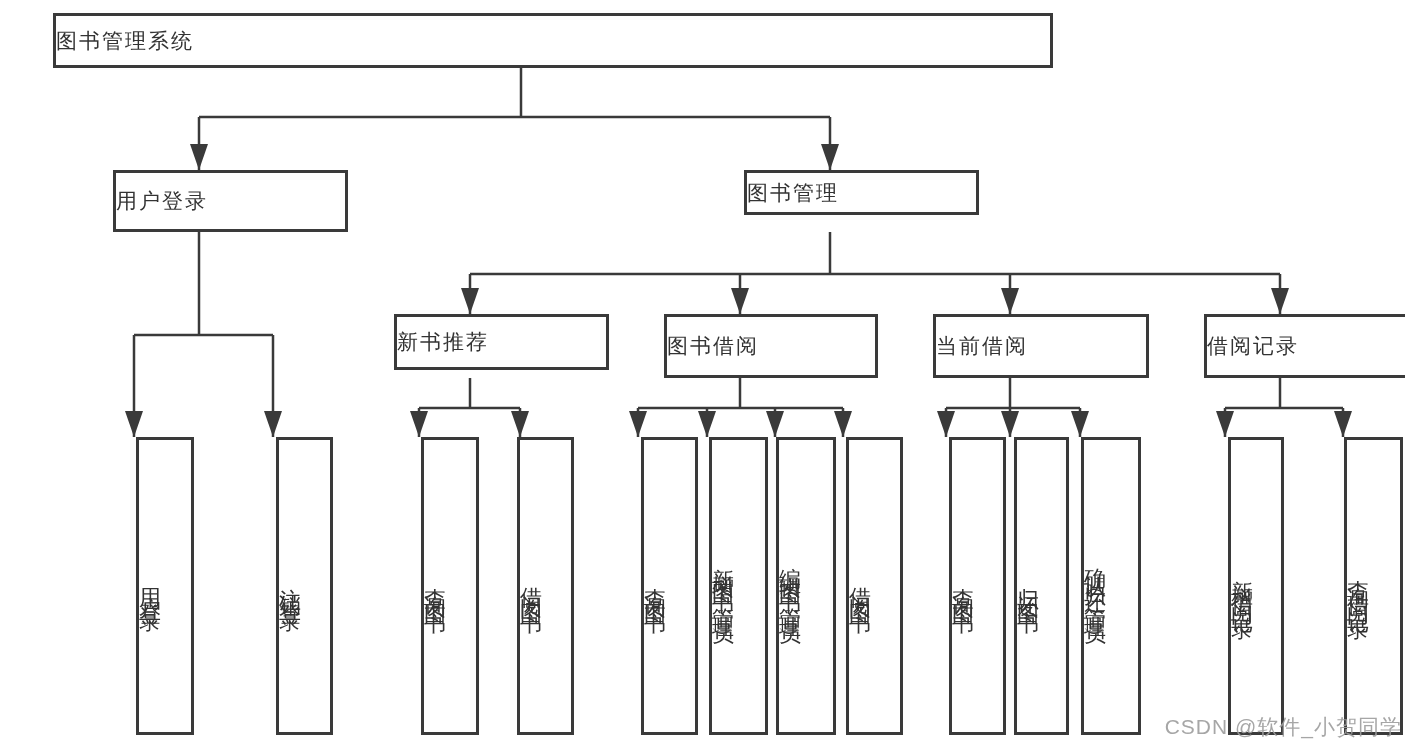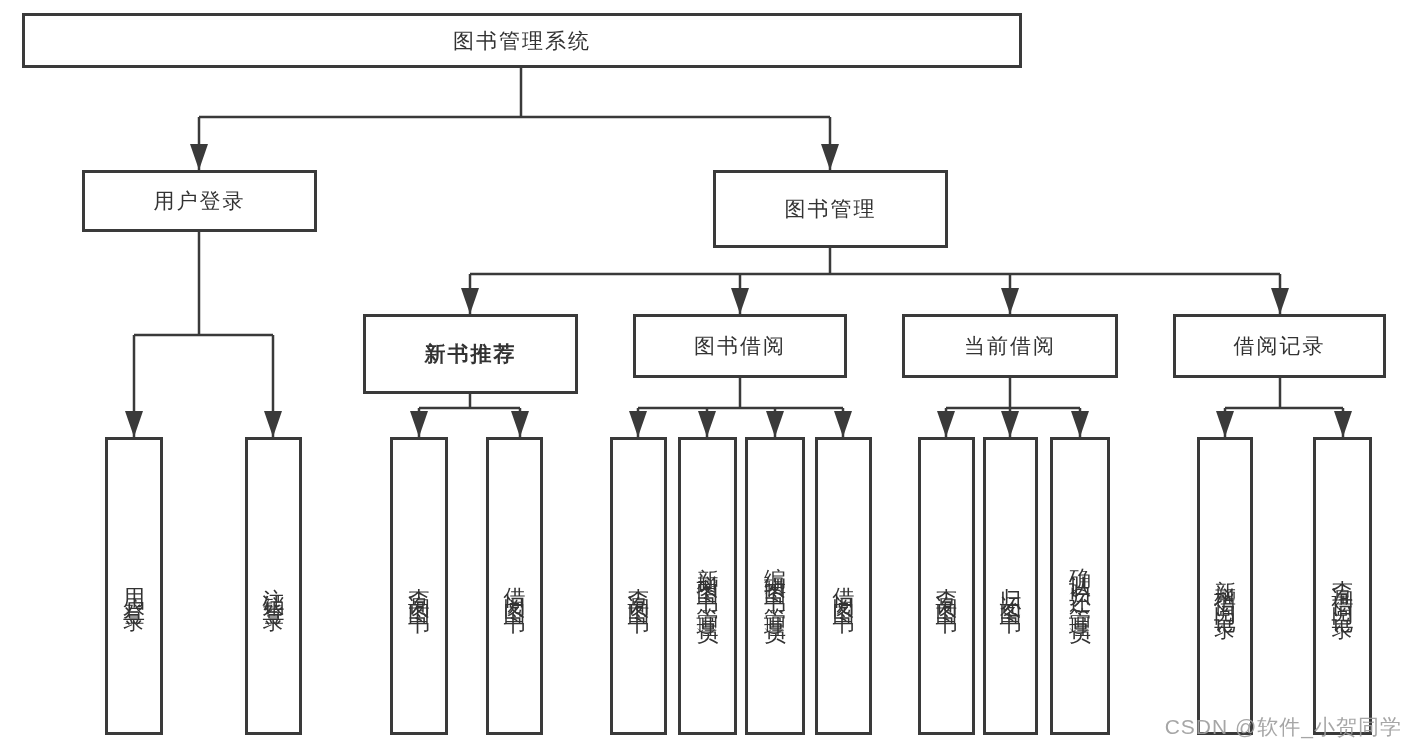--- a/index.html
+++ b/index.html
@@ -17,44 +17,45 @@
     width: 1405px; height: 747px;
     z-index: 1;
   }
   .box {
     position: absolute;
     box-sizing: border-box;
     border: 3px solid #3a3a3a;
     background: #ffffff;
     display: flex;
     align-items: center;
-    justify-content: center;
+    justify-content: flex-start;
     color: #333333;
     z-index: 2;
+    margin-left: 31px;
   }
   .h-label {
     font-size: 21px;
     letter-spacing: 2px;
     white-space: nowrap;
   }
   .v-label {
     writing-mode: vertical-rl;
     text-orientation: mixed;
     font-size: 22px;
     line-height: 1;
     letter-spacing: 8px;
     white-space: nowrap;
   }
   
   .n-root { left: 22px;  top: 13px;  width: 1000px; height: 55px; }
   
   .n-l2a  { left: 82px;  top: 170px; width: 235px; height: 62px; }
-  .n-l2b  { left: 713px; top: 170px; width: 235px; height: 78px; }
-  
-  .n-l3a  { left: 363px;  top: 314px; width: 215px; height: 80px; font-weight: bold; }
+  .n-l2b  { left: 713px; top: 170px; width: 235px; height: 45px; }
+  
+  .n-l3a  { left: 363px;  top: 314px; width: 215px; height: 56px; }
   .n-l3b  { left: 633px;  top: 314px; width: 214px; height: 64px; }
   .n-l3c  { left: 902px;  top: 314px; width: 216px; height: 64px; }
   .n-l3d  { left: 1173px; top: 314px; width: 213px; height: 64px; }
   
   .leaf { top: 437px; height: 298px; }
   .n-f1  { left: 105px;  width: 58px; }
   .n-f2  { left: 245px;  width: 57px; }
   .n-f3  { left: 390px;  width: 58px; }
   .n-f4  { left: 486px;  width: 57px; }
   .n-f5  { left: 610px;  width: 57px; }

